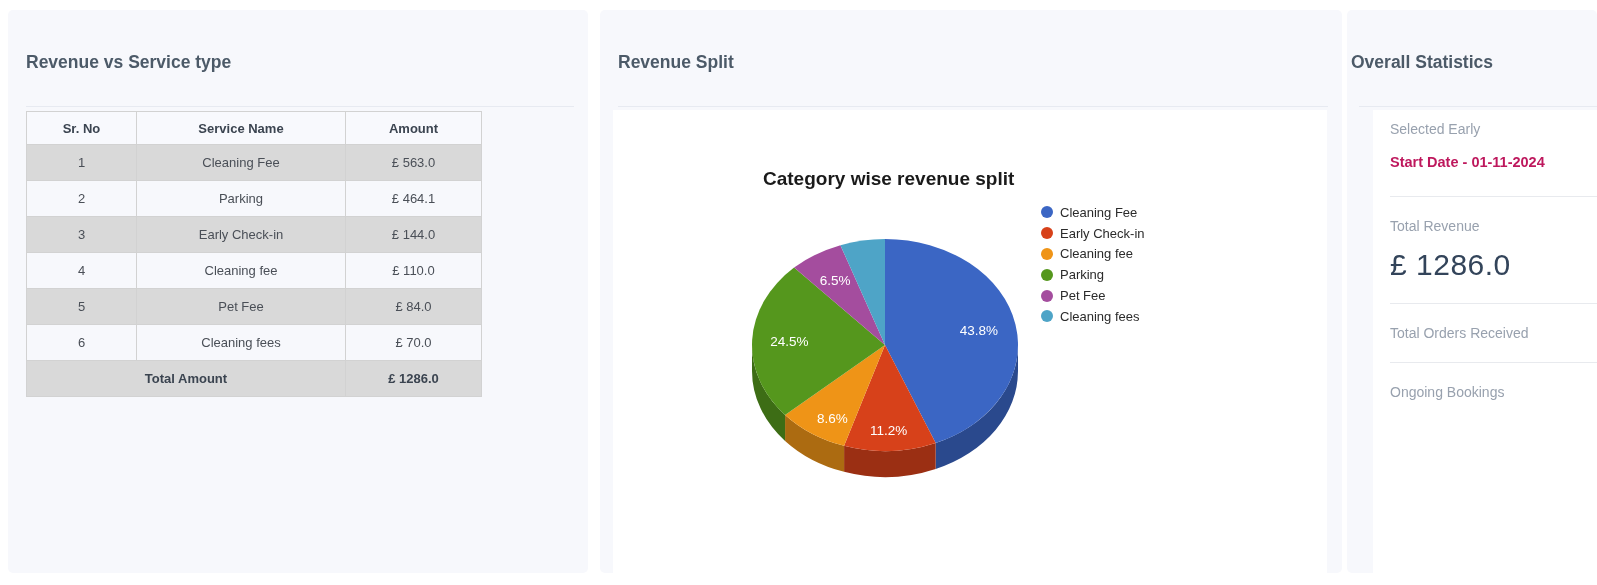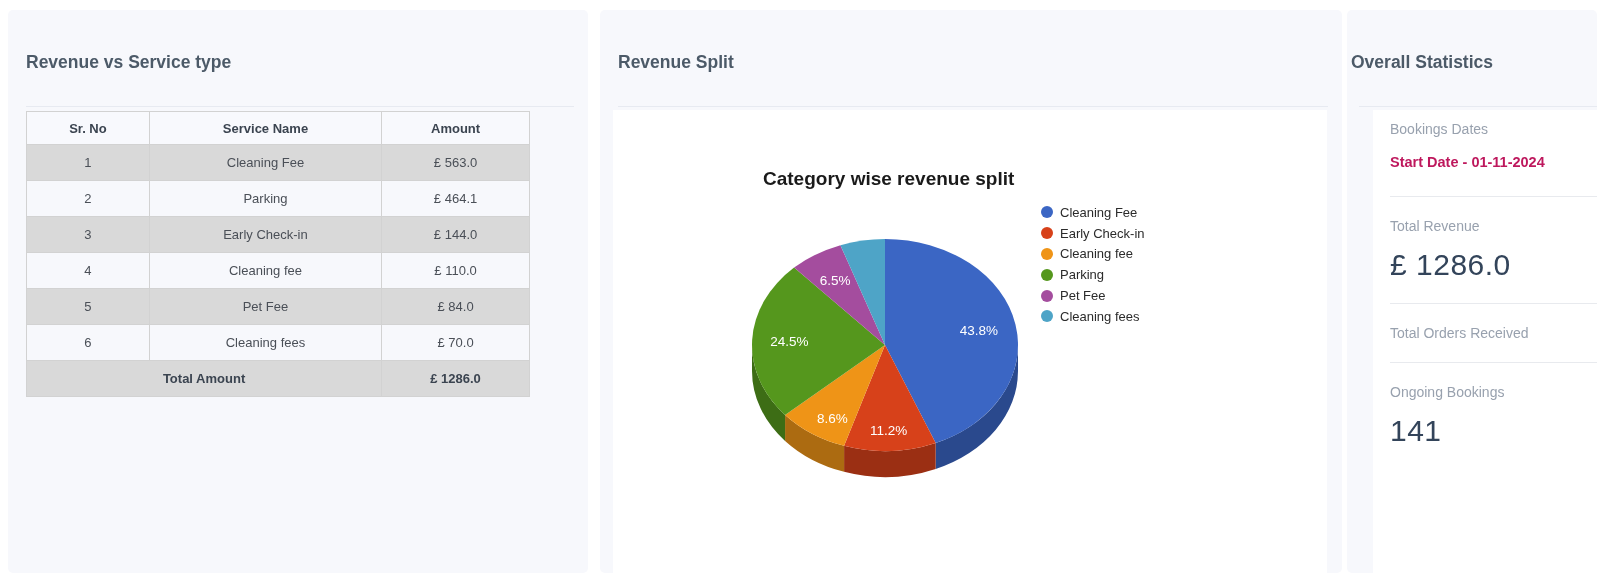--- a/index.html
+++ b/index.html
@@ -12,21 +12,21 @@
   #card-chart { left:600px;  width:742px; }
   #card-stats { left:1347px; width:250px; }
 
   .card-title { position:absolute; top:42px; left:18px; font-size:17.5px; color:#4c5a68; }
   #card-stats .card-title { left:4px; }
   .card-divider { position:absolute; top:96px; left:18px; right:14px; height:0;
                   border-top:1px solid #e7eaf1; }
   #card-stats .card-divider { left:12px; right:0; }
 
   
-  table { position:absolute; left:18px; top:101px; width:504px; border-collapse:collapse;
+  table { position:absolute; left:18px; top:101px; width:456px; border-collapse:collapse;
           font-size:13px; color:#4a4f57;border-radius:25px; }
   th, td { border:1px solid #d2d2d2; text-align:center; height:36px; padding:0 6px; }
   thead th { background:#f8f9fd; color:#3b4450; font-weight:bold; height:33px; font-size:13px; }
   tbody tr:nth-child(odd) td  { background:#d9d9d9; }
   tbody tr:nth-child(even) td { background:#f7f8fc; }
   tfoot td { background:#d9d9d9; font-weight:bold; color:#3b4450; }
   col.c1 { width:137px; } col.c2 { width:258px; } col.c3 { width:161px; }
 
   
   .chart-box { position:absolute; left:13px; top:100px; width:714px; height:463px; background:#ffffff; }
@@ -153,28 +153,27 @@
             <span>Cleaning fees</span>
           </li>
         </ul>
     </div>
   </section>
 
   <section class="card" id="card-stats">
     <h2 class="card-title">Overall Statistics</h2>
     <div class="card-divider"></div>
     <div class="stats-box">
-      <div class="stat-label">Bookings Dates</div>
+      <div class="stat-label">Selected Early</div>
       <div class="stat-dates">
         <div>Start Date - 01-11-2024</div>
       </div>
       <hr class="stat-hr">
       <div class="stat-label">Total Revenue</div>
       <div class="stat-value">£ 1286.0</div>
       <hr class="stat-hr">
       <div class="stat-label">Total Orders Received</div>
       <hr class="stat-hr">
       <div class="stat-label">Ongoing Bookings</div>
-      <div class="stat-value">141</div>
     </div>
   </section>
 
 </div>
 
 </body></html>

